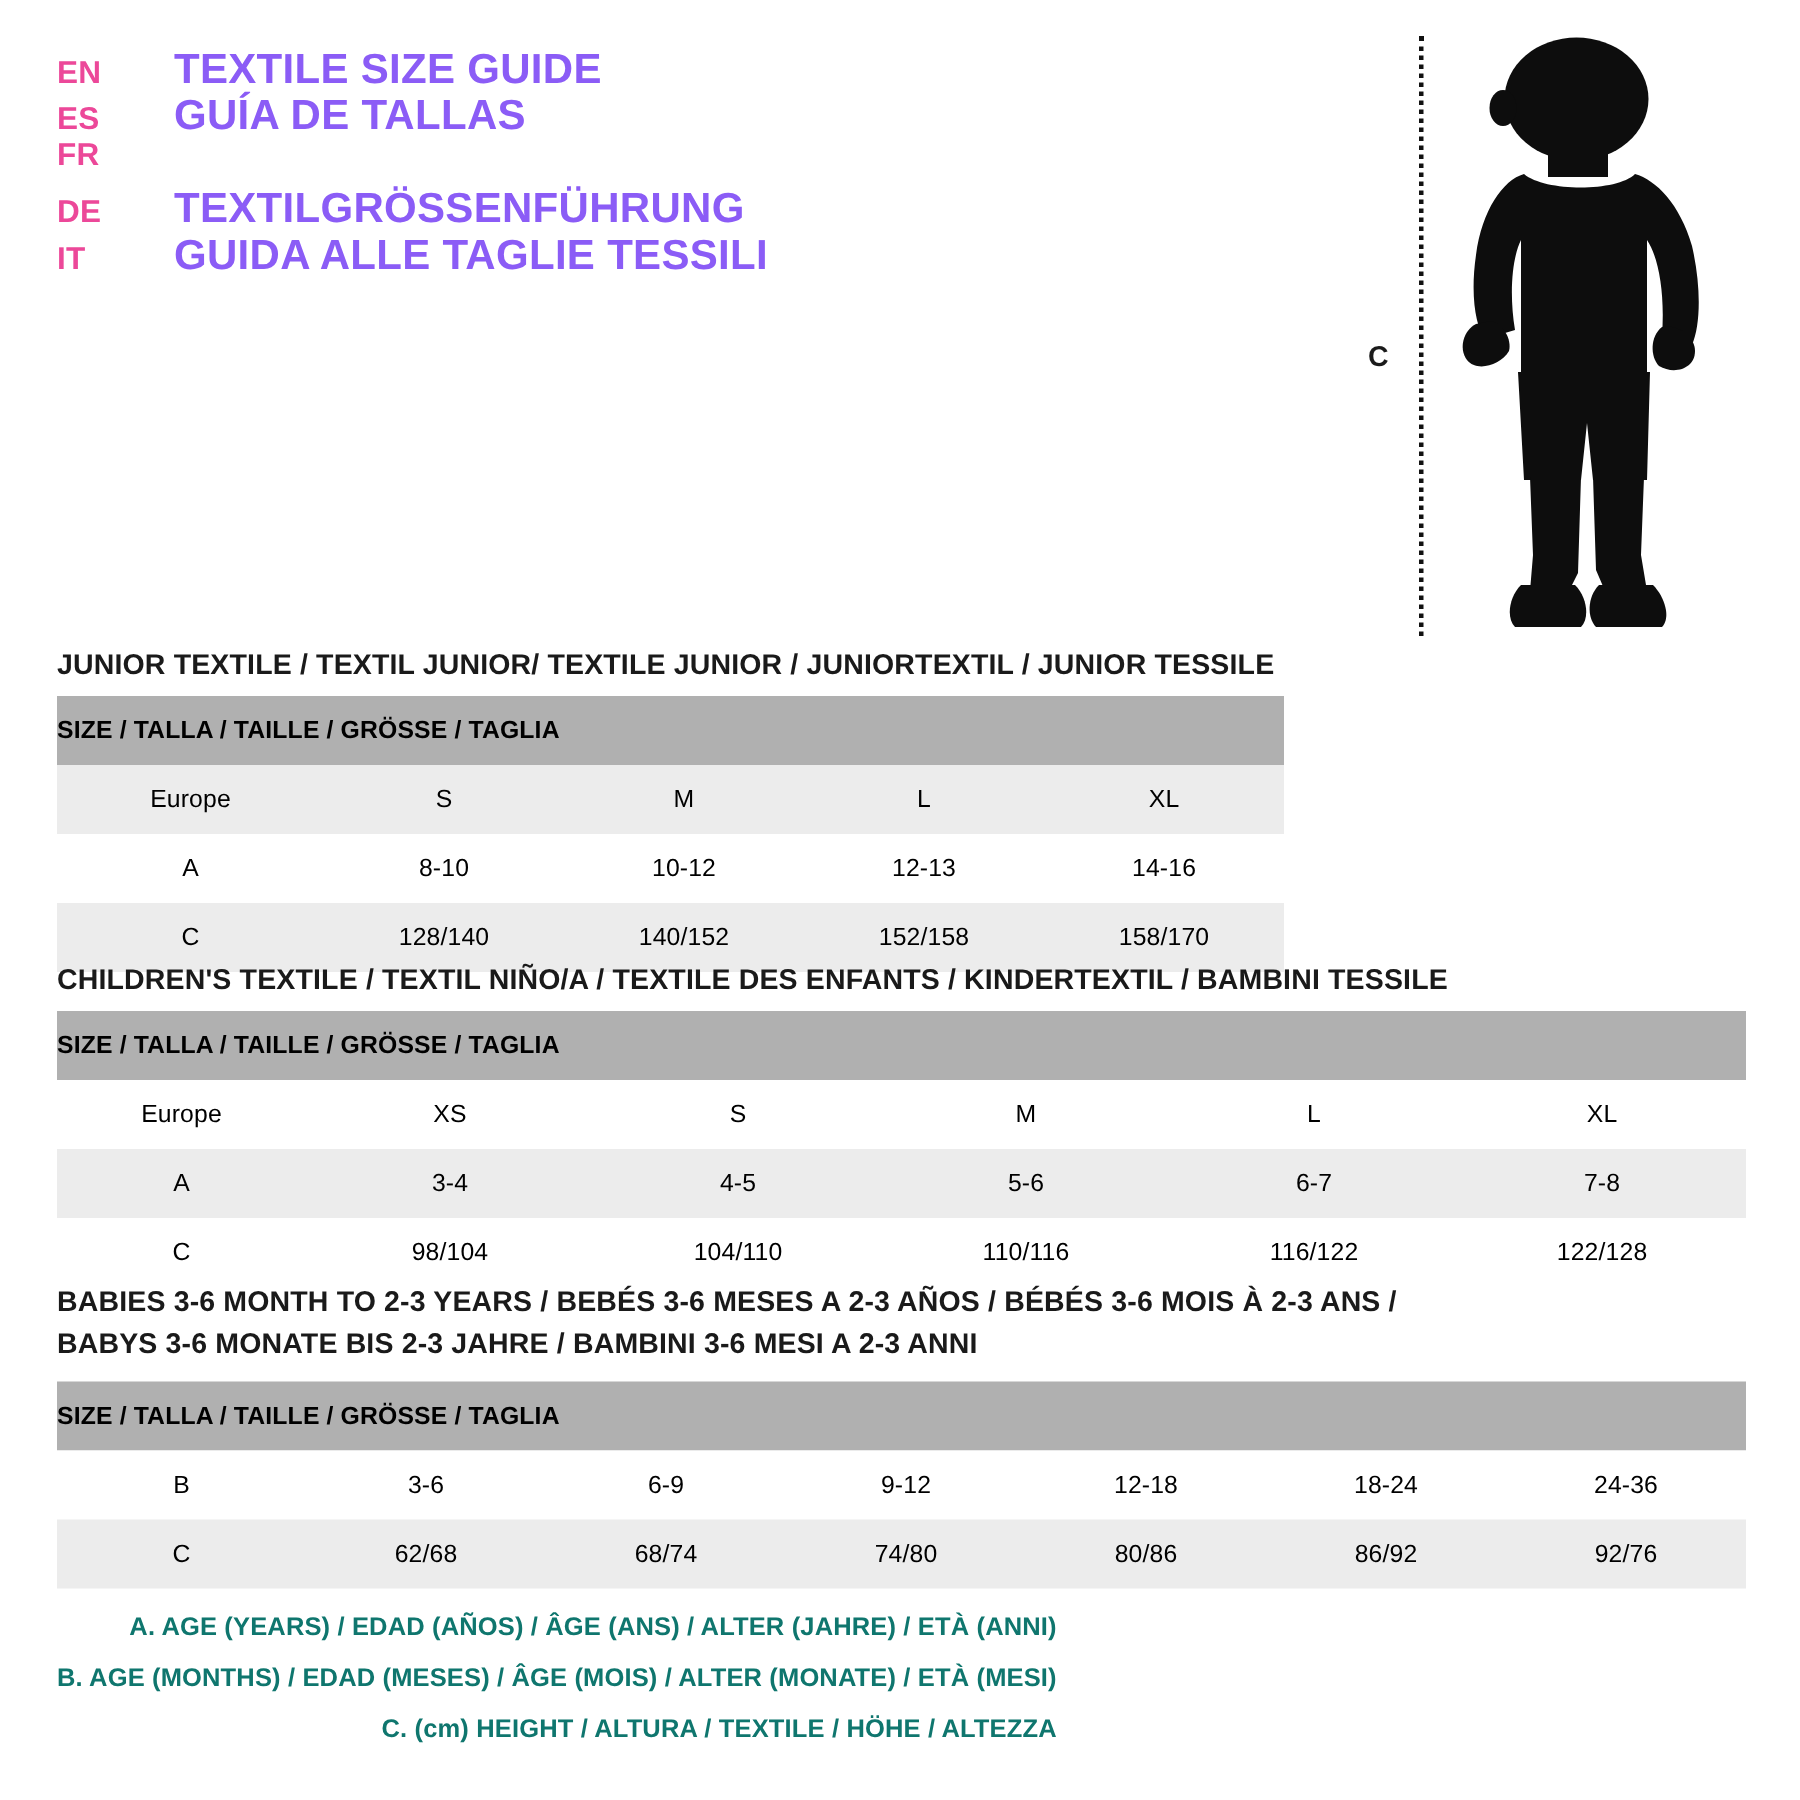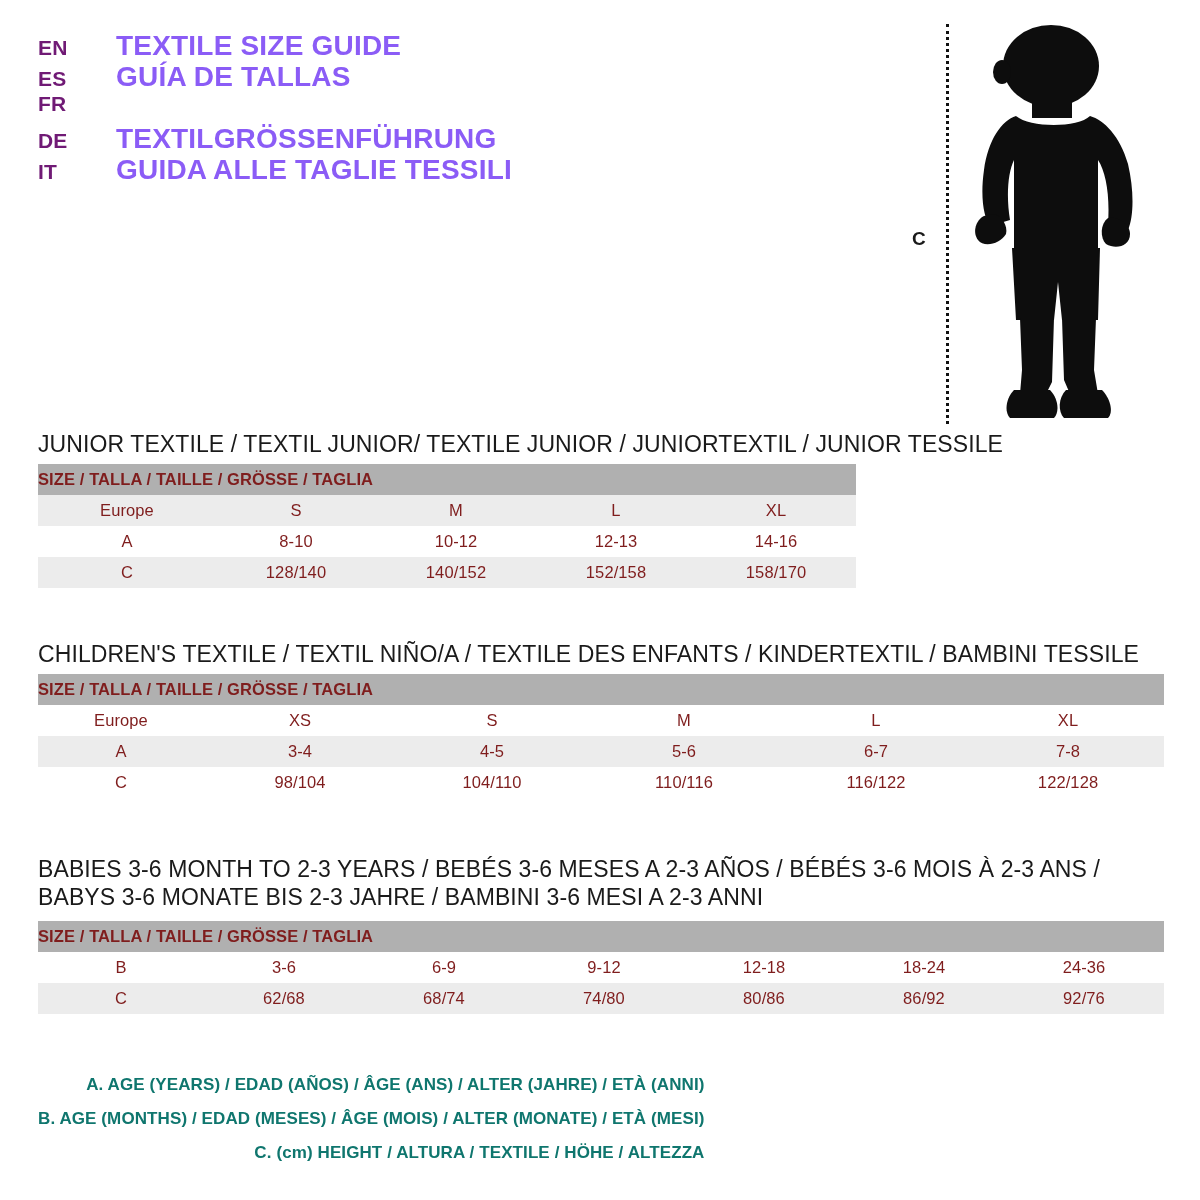--- a/index.html
+++ b/index.html
@@ -26,21 +26,21 @@
   .lang-row {
     display: flex;
     align-items: baseline;
     height: 31px;
   }
   .lang-code {
     width: 78px;
     font-size: 21px;
     font-weight: 700;
     letter-spacing: 0.2px;
-    color: #701a75;
+    color: #ec4899;
   }
   .lang-title {
     font-size: 28px;
     font-weight: 700;
     letter-spacing: 0.2px;
     color: #8b5cf6;
   }
 
   
   .figure-area {
@@ -71,36 +71,36 @@
     left: 58px;
     top: 10px;
   }
 
   
   .section {
     position: absolute;
     left: 38px;
   }
   .section-title {
-    font-size: 23px;
-    font-weight: 400;
+    font-size: 19px;
+    font-weight: 700;
     letter-spacing: 0.1px;
     color: #1a1a1a;
     line-height: 28px;
     white-space: nowrap;
   }
   table.size-table {
     border-collapse: collapse;
     table-layout: fixed;
     margin-top: 6px;
   }
   table.size-table td {
     font-size: 16.5px;
-    color: #7f1d1d;
-    height: 31px;
+    color: #000000;
+    height: 46px;
     padding: 0;
     vertical-align: middle;
     letter-spacing: 0.1px;
   }
   .row-head td {
     background: #b0b0b0;
     font-weight: 700;
     font-size: 16.5px;
   }
   .row-white td { background: #ffffff; }

